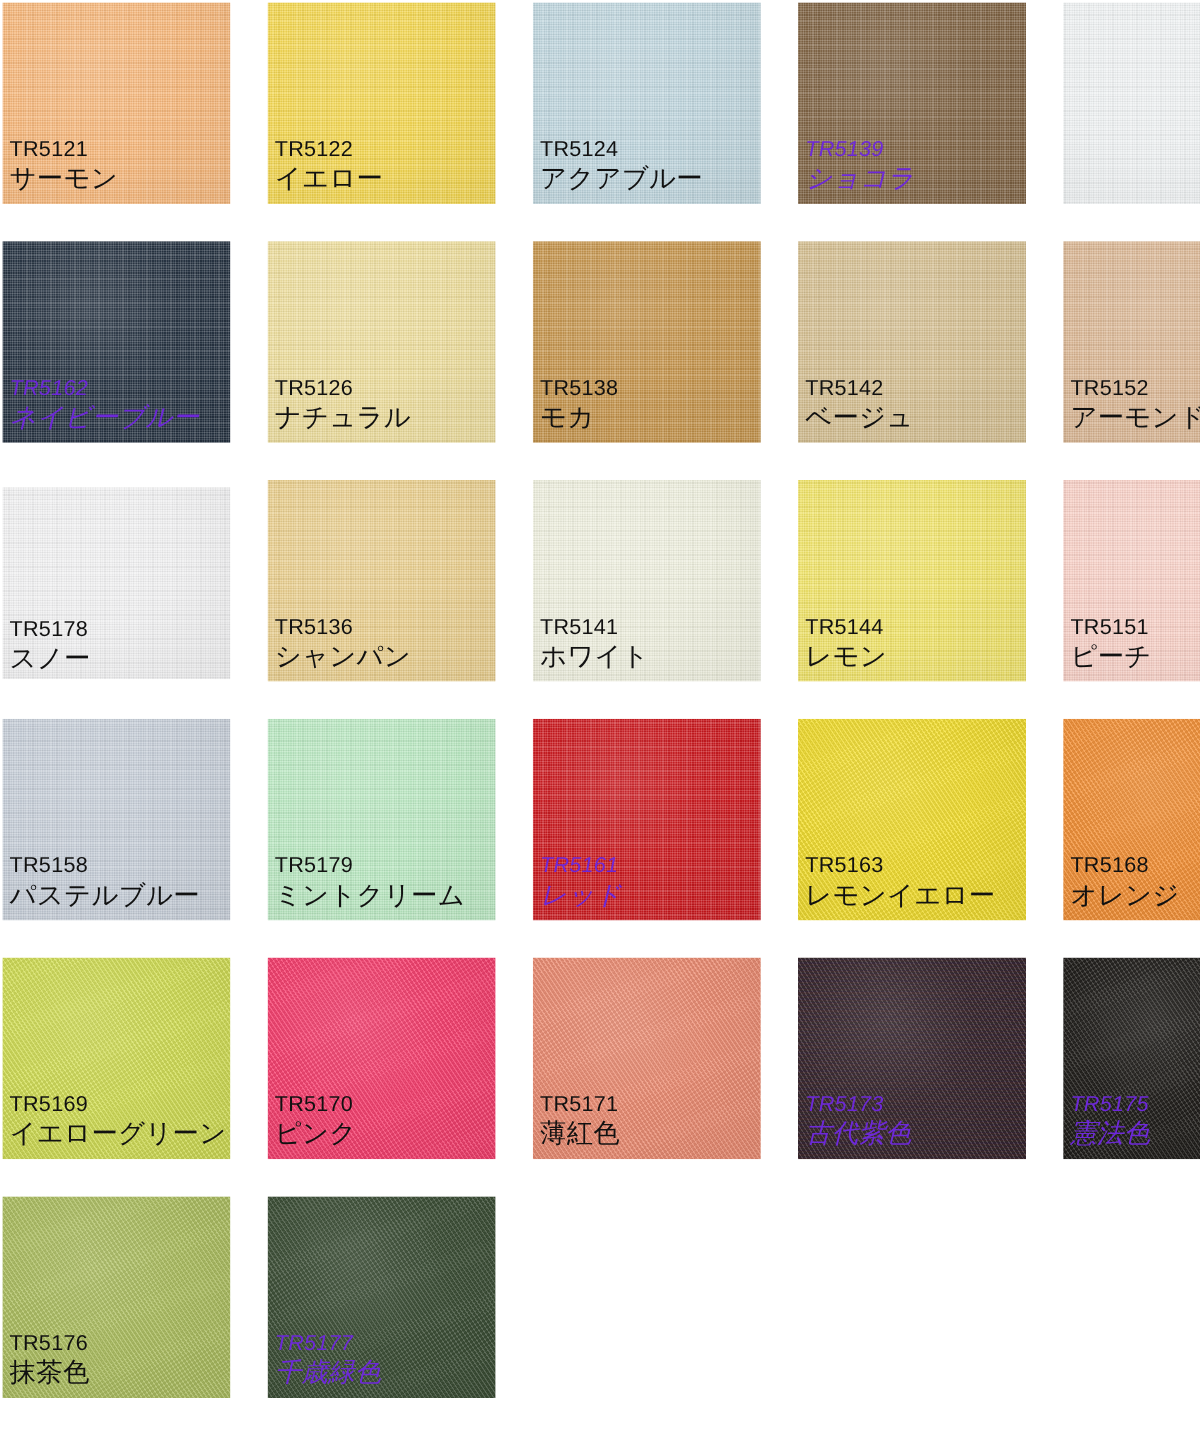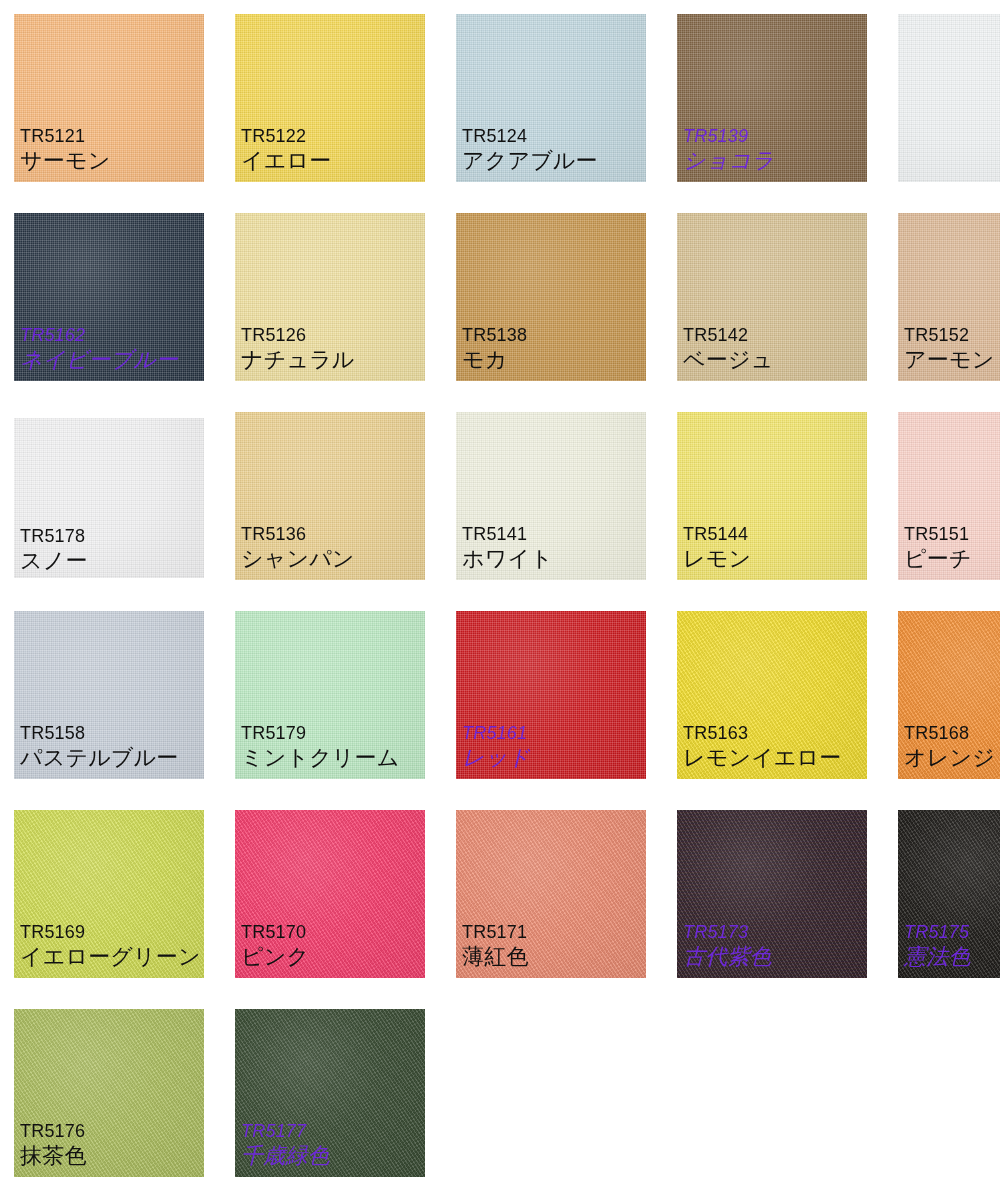--- a/index.html
+++ b/index.html
@@ -19,21 +19,21 @@
     position: relative;
     width: 1000px;
     height: 1200px;
     display: grid;
     grid-template-columns: repeat(5, 190px);
     grid-template-rows: repeat(7, 168px);
     column-gap: 12.5px;
     row-gap: 5px;
     align-content: start;
     justify-content: start;
-    padding: 14px;
+    padding: 2px;
     box-sizing: border-box;
     gap: 31px;
   }
 
   .swatch {
     position: relative;
     width: 190px;
     height: 168px;
     overflow: hidden;
     box-sizing: border-box;

